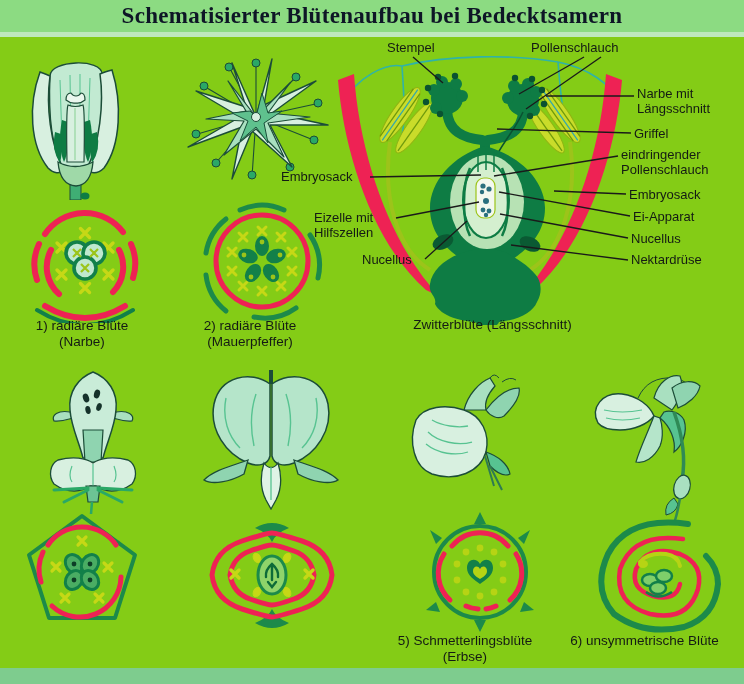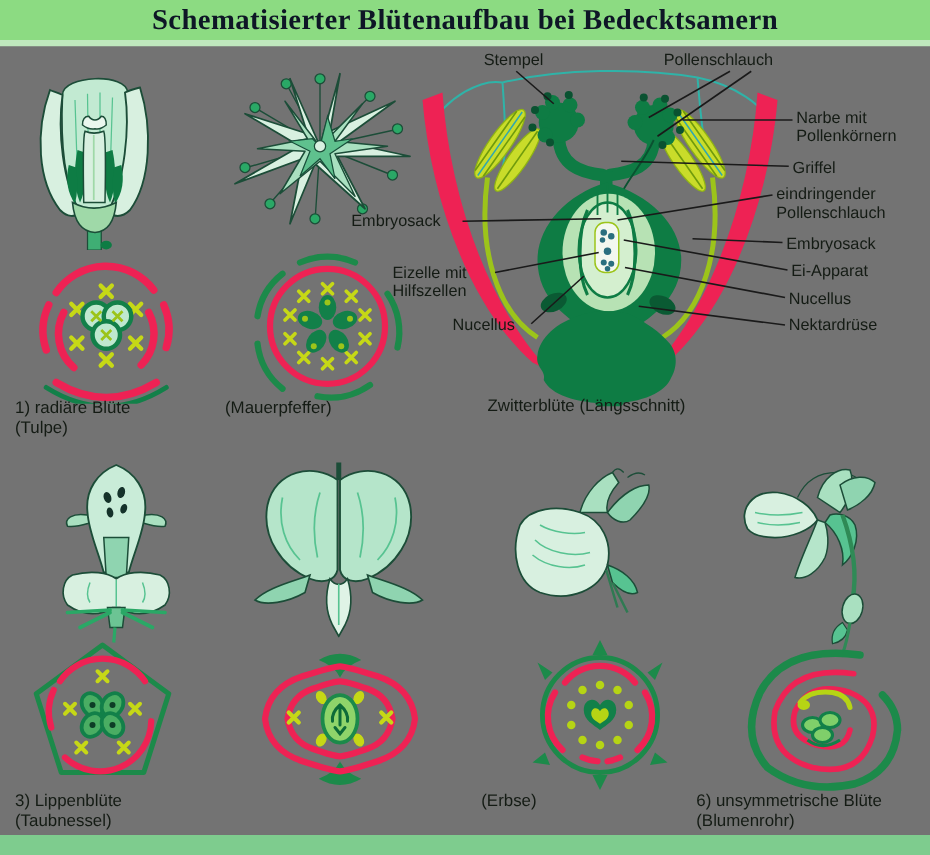--- a/index.html
+++ b/index.html
@@ -1,37 +1,37 @@
 <!DOCTYPE html>
 <html><head>
 <meta charset="utf-8">
 <style>
   html,body{margin:0;padding:0;}
   #canvas{
     position:relative;width:744px;height:684px;overflow:hidden;
-    background:#737373;
+    background:#84cc16;
     font-family:"Liberation Sans", sans-serif;
     color:#111a12;
   }
   .title-band{
     position:absolute;left:0;top:0;width:744px;height:32px;
     background:#8cdb82;display:flex;align-items:center;justify-content:center;
   }
   .title-band h1{
     margin:0;font-family:"Liberation Serif", serif;font-weight:bold;
     font-size:23px;letter-spacing:.3px;color:#0e1626;
   }
   .pale-strip{position:absolute;left:0;top:32px;width:744px;height:5px;background:#bfe8bd;}
   .footer-band{position:absolute;left:0;top:668px;width:744px;height:16px;background:#7ecc8e;}
   .lbl{
     position:absolute;font-size:13px;line-height:15px;color:#141b14;
   }
   .nowrap{white-space:nowrap;}
   .cap{
-    position:absolute;font-size:13.5px;line-height:16px;text-align:left;color:#141b14;
+    position:absolute;font-size:13.5px;line-height:16px;text-align:center;color:#141b14;
   }
   svg{position:absolute;display:block;}
   .overlay{pointer-events:none;}
 </style>
 </head>
 <body>
 
 <div id="canvas">
 
   <div class="title-band">
@@ -191,21 +191,21 @@
     <g fill="#bfe8cf" stroke="#128049" stroke-width="3.6">
       <circle cx="62" cy="65" r="11"></circle>
         <circle cx="79" cy="65" r="11"></circle>
         <circle cx="70" cy="80" r="11"></circle>
       <path d="M58,61 L66,69 M58,69 L66,61 M75,61 L83,69 M75,69 L83,61 M66,76 L74,84 M66,84 L74,76" stroke="#9cc41a" stroke-width="2.2"></path>
     </g>
     <path d="M22,122 Q70,152 118,122 M70,137 L70,144" stroke="#128049" stroke-width="4" fill="none" stroke-linecap="round"></path>
   </svg>
   <div class="cap" style="left:12px;top:318px;width:140px">
     <div>1) radiäre Blüte</div>
-    <div>(Tulpe)</div>
+    <div>(Narbe)</div>
   </div>
 
   <svg style="left:192px;top:195px" width="140" height="132" viewBox="0 0 140 132">
     <g stroke="#1c8a4a" stroke-width="5" fill="none" stroke-linecap="round">
       <path d="M48,15 A54,54 0 0 1 92,15"></path>
       <path d="M118,40 A54,54 0 0 1 126,83"></path>
       <path d="M104,113 A54,54 0 0 1 62,122"></path>
       <path d="M34,116 A54,54 0 0 1 14,80"></path>
       <path d="M14,58 A54,54 0 0 1 34,24"></path>
     </g>
@@ -229,20 +229,21 @@
       <ellipse cx="61" cy="78" rx="7" ry="10" transform="rotate(216 61 78)"></ellipse>
       <ellipse cx="56" cy="61" rx="7" ry="10" transform="rotate(288 56 61)"></ellipse>
       <circle cx="70" cy="47" r="2.4" fill="#9cc41a"></circle>
         <circle cx="88" cy="60" r="2.4" fill="#9cc41a"></circle>
         <circle cx="81" cy="82" r="2.4" fill="#9cc41a"></circle>
         <circle cx="59" cy="82" r="2.4" fill="#9cc41a"></circle>
         <circle cx="52" cy="60" r="2.4" fill="#9cc41a"></circle>
     </g>
   </svg>
   <div class="cap" style="left:180px;top:318px;width:140px">
+    <div>2) radiäre Blüte</div>
     <div>(Mauerpfeffer)</div>
   </div>
 
   <div class="cap" style="left:390px;top:317px;width:205px">
     <div>Zwitterblüte (Längsschnitt)</div>
   </div>
 
   <svg style="left:38px;top:368px" width="110" height="148" viewBox="0 0 110 148">
     <path d="M32,44 C20,42 13,47 16,53 C24,54 31,51 35,50 Z" fill="#a9e0c0" stroke="#1c4d38" stroke-width="1.2"></path>
     <path d="M78,44 C90,42 97,47 94,53 C86,54 79,51 75,50 Z" fill="#a9e0c0" stroke="#1c4d38" stroke-width="1.2"></path>
@@ -279,24 +280,20 @@
       <ellipse cx="62" cy="52" rx="8" ry="10" transform="rotate(-35 62 52)"></ellipse>
       <ellipse cx="78" cy="52" rx="8" ry="10" transform="rotate(35 78 52)"></ellipse>
       <ellipse cx="62" cy="68" rx="8" ry="10" transform="rotate(35 62 68)"></ellipse>
       <ellipse cx="78" cy="68" rx="8" ry="10" transform="rotate(-35 78 68)"></ellipse>
       <circle cx="62" cy="52" r="2.4" fill="#0d3d26" stroke="none"></circle>
         <circle cx="78" cy="52" r="2.4" fill="#0d3d26" stroke="none"></circle>
         <circle cx="62" cy="68" r="2.4" fill="#0d3d26" stroke="none"></circle>
         <circle cx="78" cy="68" r="2.4" fill="#0d3d26" stroke="none"></circle>
     </g>
   </svg>
-  <div class="cap" style="left:12px;top:633px;width:140px">
-    <div>3) Lippenblüte</div>
-    <div>(Taubnessel)</div>
-  </div>
 
   <svg style="left:196px;top:368px" width="152" height="142" viewBox="0 0 152 142">
     <path d="M75,2 L75,16" stroke="#1c4d38" stroke-width="4"></path>
     <path d="M74,16 C55,2 24,8 18,36 C13,62 30,86 52,95 C62,99 72,97 74,88 Z" fill="#b5e5ca" stroke="#1c4d38" stroke-width="1.5"></path>
     <path d="M76,16 C95,2 126,8 132,36 C137,62 120,86 98,95 C88,99 78,97 76,88 Z" fill="#b5e5ca" stroke="#1c4d38" stroke-width="1.5"></path>
     <path d="M30,30 C26,50 32,68 44,80 M120,30 C124,50 118,68 106,80 M60,26 Q52,50 58,78 M90,26 Q98,50 92,78" stroke="#57c391" stroke-width="1.4" fill="none"></path>
     <path d="M52,92 C36,98 18,102 8,112 C16,117 34,114 48,106 Z" fill="#8fd4b0" stroke="#1c4d38" stroke-width="1.3"></path>
     <path d="M98,92 C114,98 132,102 142,112 C134,117 116,114 102,106 Z" fill="#8fd4b0" stroke="#1c4d38" stroke-width="1.3"></path>
     <path d="M68,95 C64,108 64,120 70,132 L75,141 L80,132 C86,120 86,108 82,95 C78,101 72,101 68,95 Z" fill="#dff3e6" stroke="#1c4d38" stroke-width="1.3"></path>
     <path d="M75,99 L75,132" stroke="#57c391" stroke-width="1.3"></path>
@@ -358,20 +355,21 @@
         <circle cx="45" cy="70" r="3.4"></circle>
         <circle cx="45" cy="54" r="3.4"></circle>
         <circle cx="54" cy="42" r="3.4"></circle>
     </g>
     <g>
       <path d="M68,54 C64,47 55,49 55,58 C55,66 63,70 68,74 C73,70 81,66 81,58 C81,49 72,47 68,54 Z" fill="#128049"></path>
       <path d="M68,59 C66,55 61,56 61,61 C61,65 65,67 68,69 C71,67 75,65 75,61 C75,56 70,55 68,59 Z" fill="#b6d414"></path>
     </g>
   </svg>
   <div class="cap" style="left:385px;top:633px;width:160px">
+    <div>5) Schmetterlingsblüte</div>
     <div>(Erbse)</div>
   </div>
 
   <svg style="left:578px;top:368px" width="152" height="155" viewBox="0 0 152 155">
     <path d="M60,30 Q70,8 96,10 M96,10 Q110,12 118,26" stroke="#1c4d38" stroke-width="1" fill="none"></path>
     <path d="M20,55 C12,40 24,24 44,26 C60,28 72,38 76,48 C70,56 56,62 42,62 C32,62 24,60 20,55 Z" fill="#d8f0e0" stroke="#1c4d38" stroke-width="1.4"></path>
     <path d="M28,50 Q44,54 62,50 M26,42 Q44,46 64,42" stroke="#57c391" stroke-width="1.2" fill="none"></path>
     <path d="M76,30 C80,14 92,6 102,8 C106,18 102,32 94,42 Z" fill="#a9e0c0" stroke="#1c4d38" stroke-width="1.2"></path>
     <path d="M94,20 C104,12 116,12 122,18 C120,28 110,36 100,40 Z" fill="#8fd4b0" stroke="#1c4d38" stroke-width="1.2"></path>
     <path d="M76,48 C70,64 62,80 58,94 C66,96 76,90 82,78 C86,68 84,56 82,50 Z" fill="#b5e5ca" stroke="#1c4d38" stroke-width="1.2"></path>
@@ -389,26 +387,25 @@
     <ellipse cx="55" cy="50" rx="5" ry="4" fill="#b6d414"></ellipse>
     <g fill="#7fcf6a" stroke="#128049" stroke-width="2.5">
       <ellipse cx="62" cy="66" rx="8" ry="6"></ellipse>
         <ellipse cx="76" cy="62" rx="8" ry="6"></ellipse>
         <ellipse cx="70" cy="74" rx="8" ry="6"></ellipse>
       <path d="M58,78 Q70,87 84,78" fill="none"></path>
     </g>
   </svg>
   <div class="cap" style="left:557px;top:633px;width:175px">
     <div>6) unsymmetrische Blüte</div>
-    <div>(Blumenrohr)</div>
   </div>
 
   <div class="lbl nowrap" style="left:387px;top:40px">Stempel</div>
   <div class="lbl nowrap" style="left:531px;top:40px">Pollenschlauch</div>
-  <div class="lbl" style="left:637px;top:86px;width:100px">Narbe mit Pollenkörnern</div>
+  <div class="lbl" style="left:637px;top:86px;width:100px">Narbe mit Längsschnitt</div>
   <div class="lbl nowrap" style="left:634px;top:126px">Griffel</div>
   <div class="lbl" style="left:621px;top:147px;width:104px">eindringender Pollenschlauch</div>
   <div class="lbl nowrap" style="left:629px;top:187px">Embryosack</div>
   <div class="lbl nowrap" style="left:633px;top:209px">Ei-Apparat</div>
   <div class="lbl nowrap" style="left:631px;top:231px">Nucellus</div>
   <div class="lbl nowrap" style="left:631px;top:252px">Nektardrüse</div>
   <div class="lbl nowrap" style="left:281px;top:169px">Embryosack</div>
   <div class="lbl" style="left:314px;top:210px;width:80px">Eizelle mit Hilfszellen</div>
   <div class="lbl nowrap" style="left:362px;top:252px">Nucellus</div>
 

